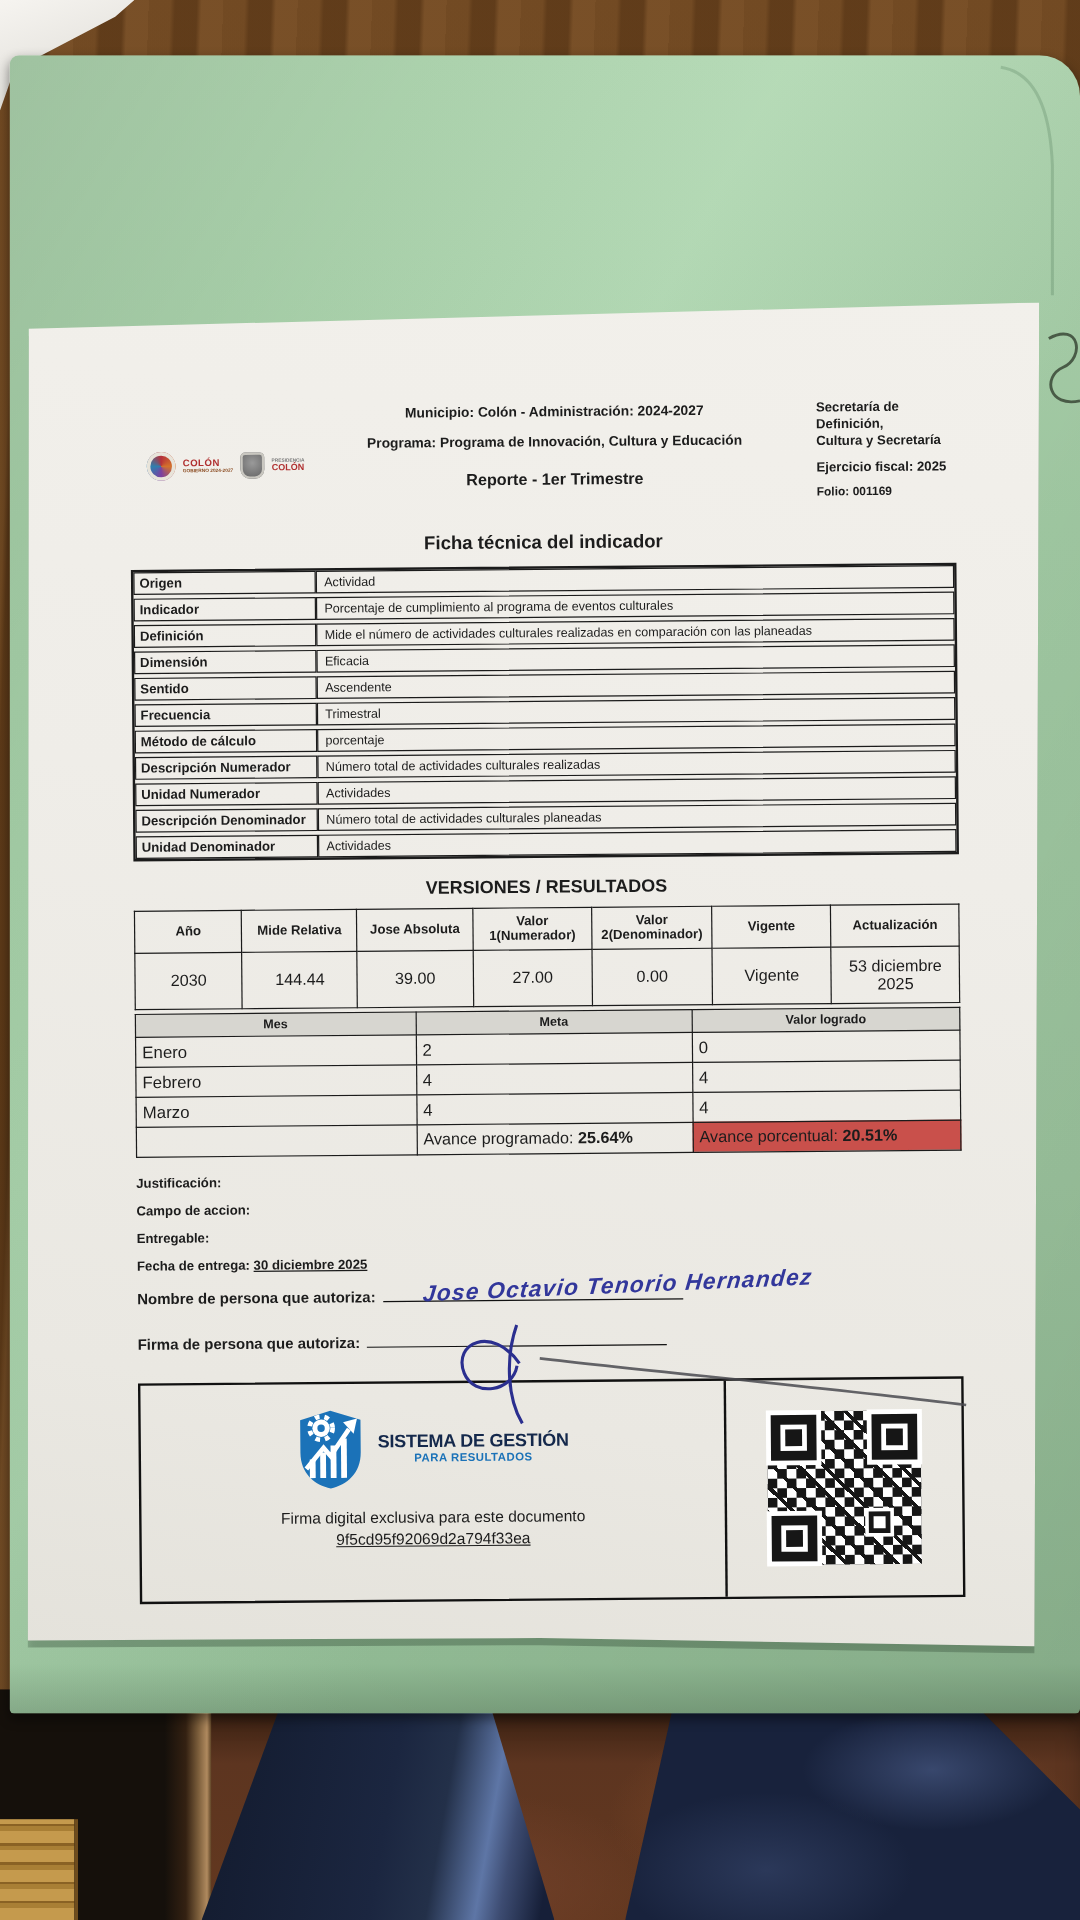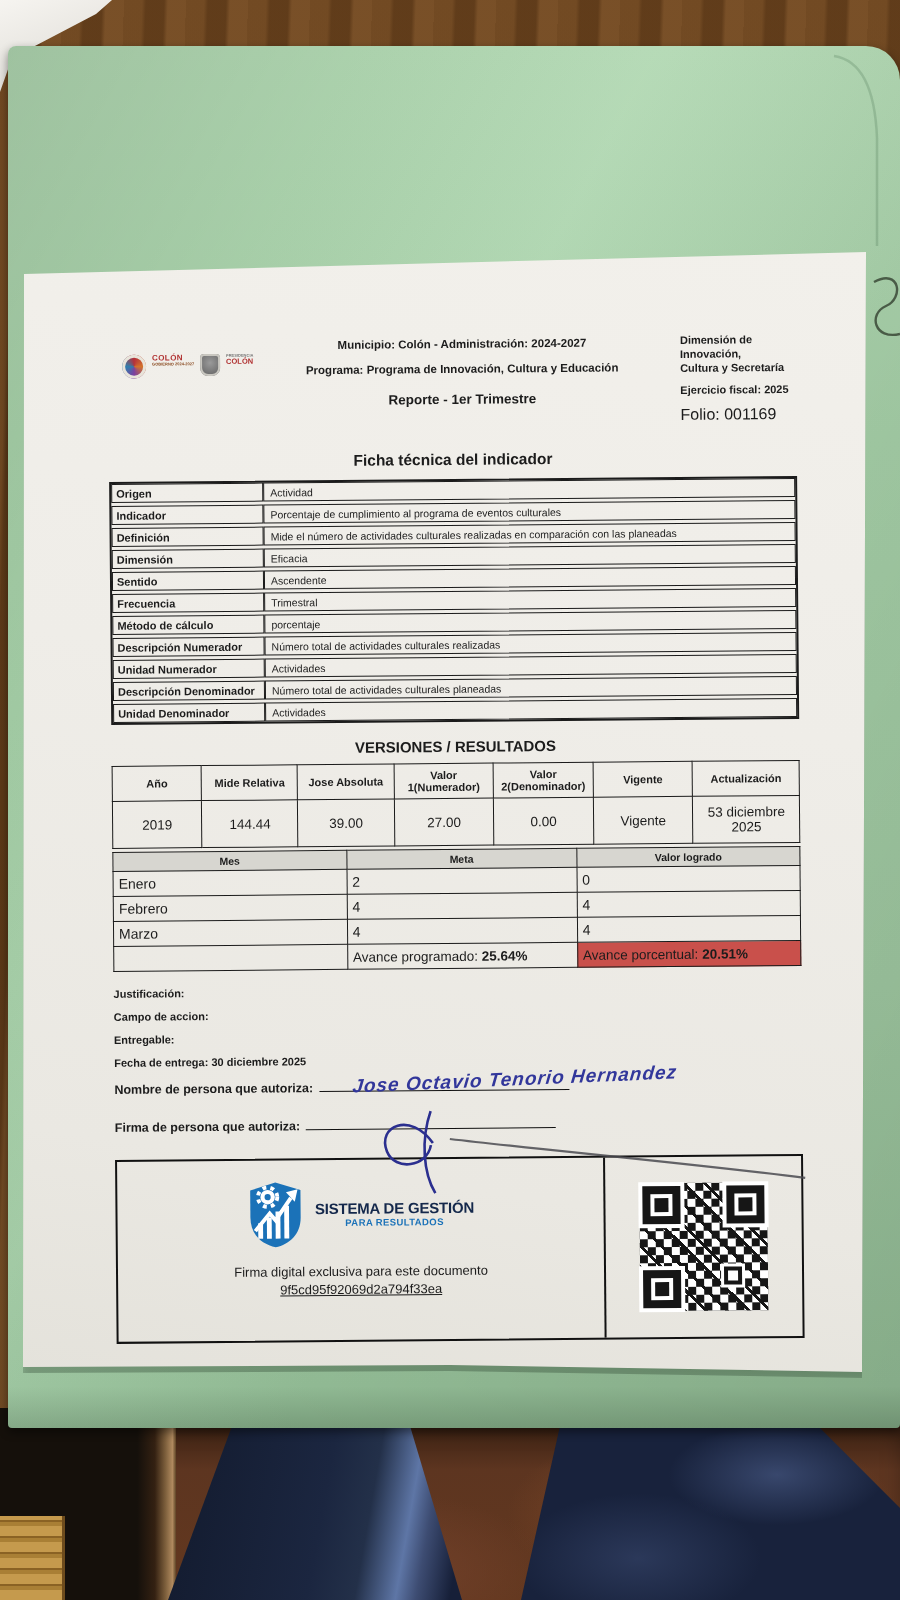--- a/index.html
+++ b/index.html
@@ -47,60 +47,60 @@
   
   .sheet-shadow{position:absolute;left:20px;top:252px;width:850px;height:1130px;
     clip-path:polygon(4px 28px,846px 6px,842px 1126px,430px 1119px,3px 1121px);
     background:rgba(25,45,30,.30);filter:blur(5px);}
   .sheet{position:absolute;left:20px;top:246px;width:850px;height:1130px;
     clip-path:polygon(4px 28px,846px 6px,842px 1126px,430px 1119px,3px 1121px);
     background:linear-gradient(188deg,#f2f0eb 0%,#efede8 40%,#eae8e2 80%,#e4e2db 100%);}
   .sheet-content{position:absolute;inset:0;padding:90px 70px 0 92px;transform:rotate(-0.5deg);color:#1c1c1c;}
   
   .doc-header{display:flex;}
-  .logos{width:160px;padding-top:16px;display:flex;align-items:flex-start;gap:6px;margin-left:14px;}
+  .logos{width:160px;padding-top:16px;display:flex;align-items:center;gap:6px;margin-left:14px;}
   .logo-swirl{width:24px;height:24px;border-radius:50%;
     background:conic-gradient(#b5303a,#d4722b,#7b3fa0,#2e7fae,#b5303a);
     box-shadow:inset 0 0 0 3px #e8e4da;}
   .logo-word{font-size:8px;font-weight:bold;color:#b03030;letter-spacing:.4px;line-height:1;}
   .logo-word small{display:block;font-size:4px;color:#8a4a20;letter-spacing:0;}
   .logo-emblem{width:20px;height:22px;border-radius:4px 4px 8px 8px;
     background:radial-gradient(circle at 50% 40%, #9a9a9a, #6f6f6f 70%);
     box-shadow:inset 0 0 0 2px #c9c7c0;}
   .logo-word2{font-size:7.5px;font-weight:bold;color:#b03030;line-height:1;}
   .logo-word2 small{display:block;font-size:4px;color:#777;}
   .head-center{width:360px;text-align:center;font-weight:bold;}
   .hc1,.hc2{font-size:11.5px;}
   .hc1{margin-top:2px;}
   .hc2{margin-top:13px;}
   .hc3{font-size:13.5px;margin-top:17px;}
   .head-right{flex:1;padding-left:38px;font-size:11px;font-weight:bold;line-height:1.25;}
   .hr3{margin-top:9px;}
-  .hr4{margin-top:7px;font-weight:normal;font-size:16px;}
+  .hr4{margin-top:7px;font-weight:bold;font-size:10px;}
   
   .section-title{text-align:center;font-weight:bold;font-size:15.5px;margin:24px 0 10px;}
   .t1{border:2px solid #1b1b1b;display:flex;flex-direction:column;gap:3px;}
   .t1-row{display:flex;}
   .t1-label{width:142px;border:1px solid #1b1b1b;font-weight:bold;font-size:11px;padding:3px 4px 2px;}
   .t1-value{flex:1;border:1px solid #1b1b1b;font-size:10.5px;padding:3px 6px 2px;}
   .vr-title{text-align:center;font-weight:bold;font-size:15px;margin:16px 0 8px;}
   table{border-collapse:collapse;width:100%;}
   .t2 td,.t2 th,.t3 td,.t3 th{border:1.5px solid #1b1b1b;}
   .t2 th{font-size:11px;font-weight:bold;padding:5px 2px;text-align:center;}
   .t2 td{font-size:13.5px;text-align:center;height:42px;padding:2px 4px;}
   .t3{margin-top:3px;}
   .t3 th{font-size:10.5px;font-weight:bold;text-align:center;padding:3px 2px;background:#d7d6d0;}
   .t3 td{font-size:14px;padding:2px 5px;height:20px;}
   .t3 .avance td{font-size:13.5px;}
   .red-cell{background:#c9504b;}
   .bold{font-weight:bold;}
   
   .fields{margin-top:16px;}
   .fields p{margin:0 0 11px;font-weight:bold;font-size:11px;}
-  .date-val{}
+  .date-val{text-decoration:underline;}
   .auth-line{font-weight:bold;font-size:12.5px;margin:8px 0 0;position:relative;height:28px;}
   .uline{display:inline-block;width:250px;border-bottom:1.5px solid #111;height:13px;margin-left:6px;}
   .hand{position:absolute;left:238px;top:-8px;font-size:19px;font-style:italic;color:#32379b;
     transform:rotate(-2deg) skewX(-8deg);white-space:nowrap;letter-spacing:1px;}
   .sig-svg{position:absolute;left:130px;top:-34px;pointer-events:none;}
   
   .digi-box{margin-top:14px;height:180px;border:2.5px solid #111;display:flex;}
   .digi-left{flex:1;text-align:center;}
   .brand-row{display:flex;align-items:center;justify-content:center;margin-top:20px;}
   .brand-text{margin-left:10px;text-align:center;}
@@ -144,21 +144,21 @@
         <span class="logo-word"><span>COLÓN</span><small>GOBIERNO 2024-2027</small></span>
         <span class="logo-emblem"></span>
         <span class="logo-word2"><small>PRESIDENCIA</small><span>COLÓN</span></span>
       </div>
       <div class="head-center">
         <div class="hc1">Municipio: Colón - Administración: 2024-2027</div>
         <div class="hc2">Programa: Programa de Innovación, Cultura y Educación</div>
         <div class="hc3">Reporte - 1er Trimestre</div>
       </div>
       <div class="head-right">
-        <div>Dimensión de Innovación,</div>
+        <div>Secretaría de Definición,</div>
         <div>Cultura y Secretaría</div>
         <div class="hr3">Ejercicio fiscal: 2025</div>
         <div class="hr4">Folio: 001169</div>
       </div>
     </div>
 
     <div class="section-title">Ficha técnica del indicador</div>
     <div class="t1">
       <div class="t1-row">
           <div class="t1-label">Origen</div>
@@ -212,21 +212,21 @@
           <tr>
         <th style="width:13%">Año</th>
         <th style="width:14%">Mide Relativa</th>
         <th style="width:14%">Jose Absoluta</th>
         <th style="width:14.5%">Valor 1(Numerador)</th>
         <th style="width:14.5%">Valor 2(Denominador)</th>
         <th style="width:14.5%">Vigente</th>
         <th>Actualización</th>
       </tr>
       <tr>
-        <td>2019</td>
+        <td>2030</td>
         <td>144.44</td>
         <td>39.00</td>
         <td>27.00</td>
         <td>0.00</td>
         <td>Vigente</td>
         <td>53 diciembre 2025</td>
       </tr>
     </tbody>
       </table>
 

